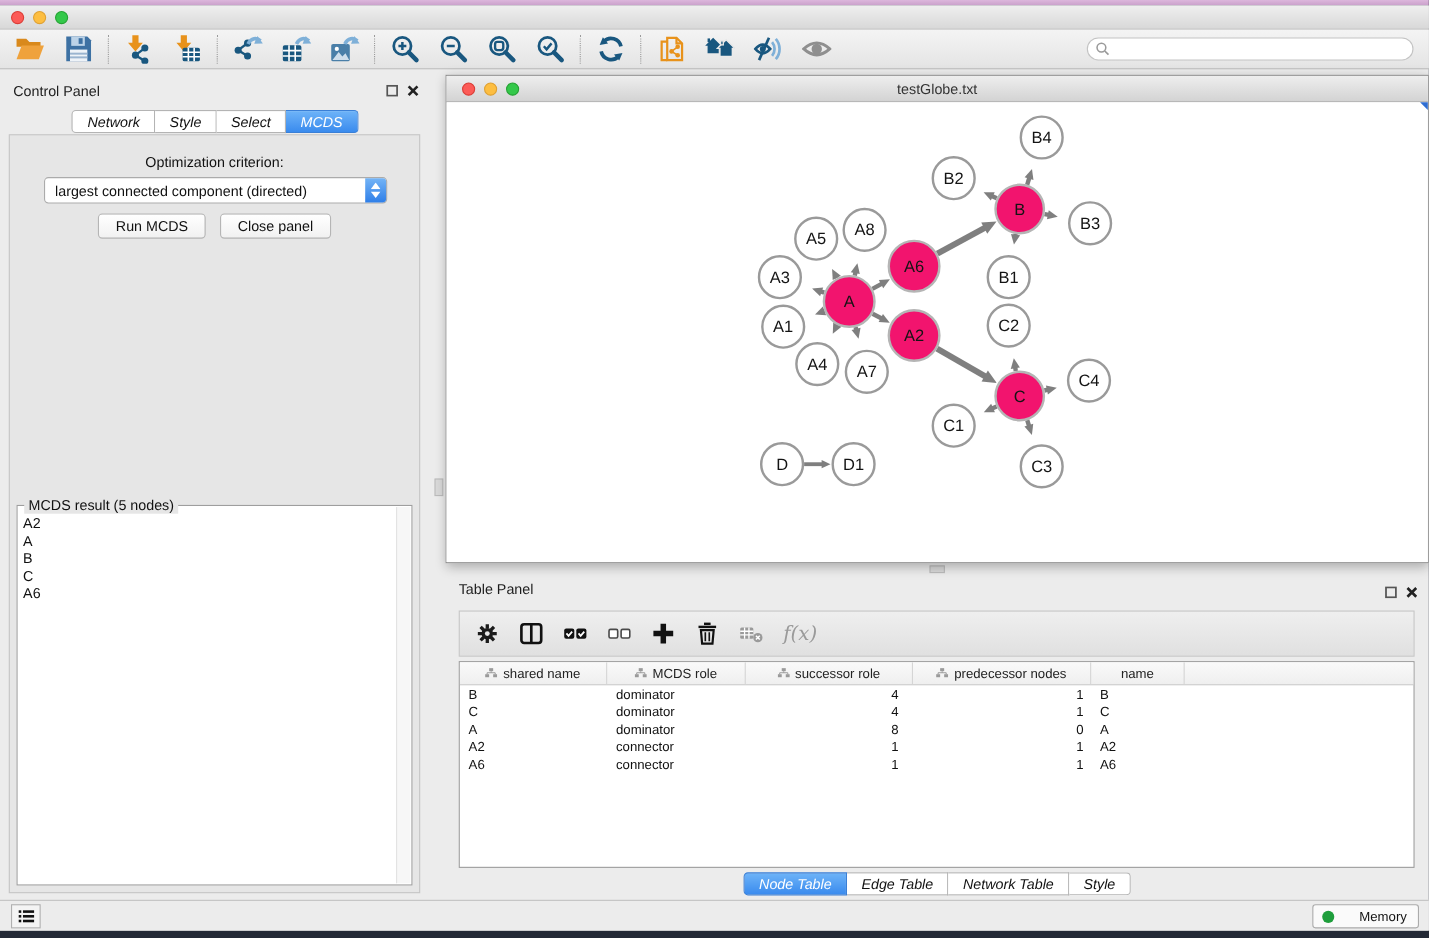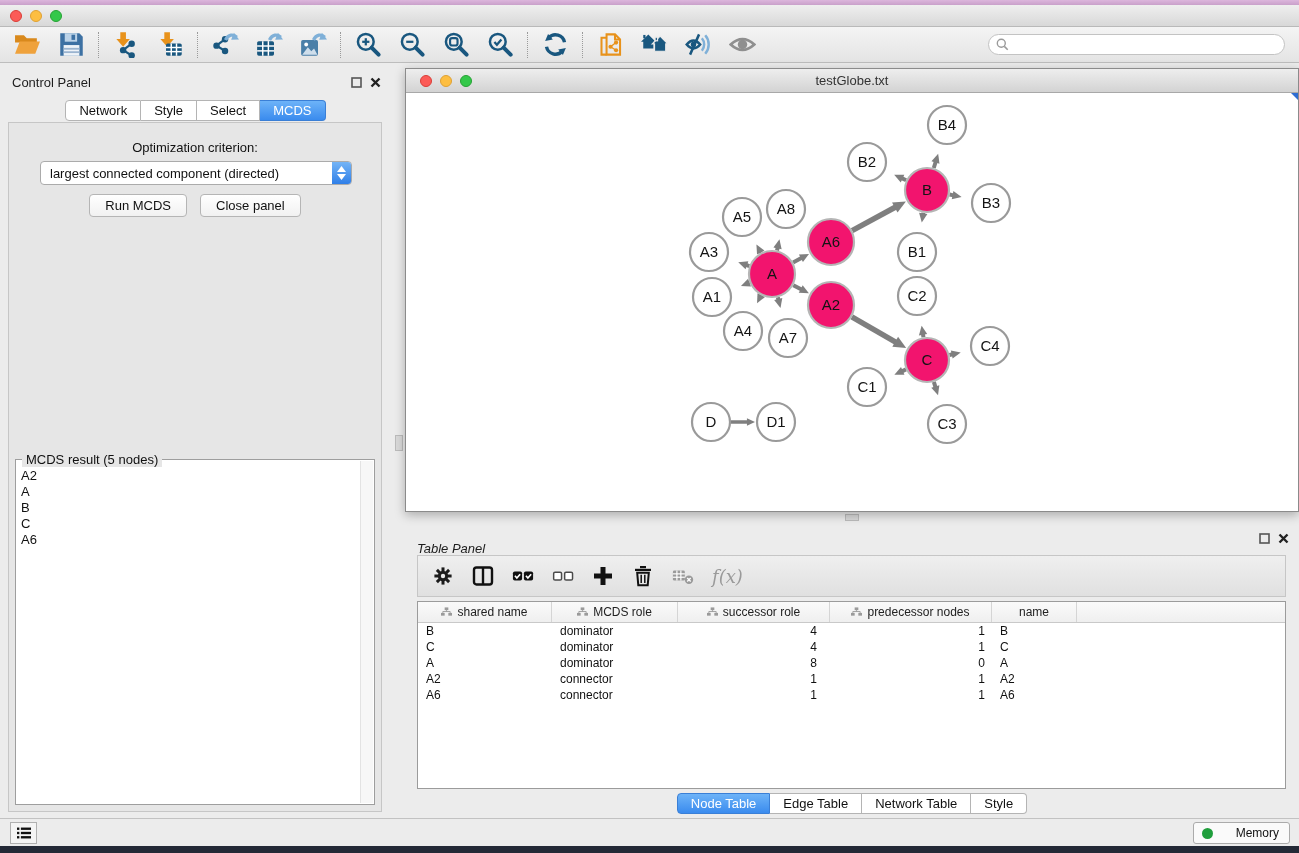--- a/index.html
+++ b/index.html
@@ -32,21 +32,21 @@
 
   
   .panel-title { font-size:13px; color:#1d1d1d; }
   .win-ctrls { display:flex; gap:8px; align-items:center; }
   .win-ctrls svg { width:11px; height:11px; }
 
   
   .control-panel { position:absolute; left:0; top:62px; width:391px; height:748px; }
   .cp-header { position:absolute; left:12px; top:8px; }
   .cp-ctrls { position:absolute; right:10px; top:10px; }
-  .seg-tabs { display:flex; }
+  .seg-tabs { display:flex;font-style:italic; }
   .seg-tab { height:21px; line-height:19px; padding:0 13px; font-size:13px; color:#111;
     background:#fff; border:1px solid #b4b4b4; border-left:none; cursor:default; }
   .seg-tab:first-child { border-left:1px solid #b4b4b4; border-radius:4px 0 0 4px; }
   .seg-tab:last-child { border-radius:0 4px 4px 0; }
   .seg-tab.active { background:linear-gradient(#6db3f8,#3a8bee); color:#fff; border-color:#3a7fd6; }
   .cp-tabs-row { position:absolute; left:0; top:33px; width:100%; display:flex; justify-content:center; }
   .cp-inner { position:absolute; left:8px; top:55px; width:374px; height:690px; background:#e6e6e6; border:1px solid #c6c6c6; }
   .opt-label { position:absolute; left:0; width:100%; top:17px; text-align:center; font-size:13px; color:#111; }
   .combo { position:absolute; left:31px; top:38px; width:312px; height:24px; background:#fff;
     border:1px solid #ababab; border-radius:4px; display:flex; align-items:center; }
@@ -74,21 +74,21 @@
   .nw-titlebar { position:absolute; left:0; top:0; width:100%; height:24px;
     background:linear-gradient(#eeeeee,#d3d3d3); border-bottom:1px solid #a8a8a8; }
   .nw-titlebar .lights { top:6px; left:14px; }
   .nw-titlebar .title { position:absolute; left:0; right:0; top:4px; text-align:center; font-size:13px; color:#333; }
   .nw-canvas { position:absolute; left:0; top:24px; width:892px; height:418px; background:#fff; }
   .nw-corner { position:absolute; right:0; top:24px; width:0; height:0;
     border-top:7px solid #2e6dd2; border-left:7px solid transparent; }
 
   
   .table-panel { position:absolute; left:405px; top:518px; width:894px; height:300px; }
-  .tp-header-title { position:absolute; left:12px; top:18px;font-style:italic; }
+  .tp-header-title { position:absolute; left:12px; top:5px; }
   .tp-ctrls { position:absolute; right:10px; top:10px; }
   .tp-toolbar { position:absolute; left:12px; top:32px; width:869px; height:42px;
     background:linear-gradient(#efefef,#e0e0e0); border:1px solid #c6c6c6;
     display:flex; align-items:center; gap:18px; padding-left:14px; }
   .tp-tool { display:flex; align-items:center; justify-content:center; }
   .tp-tool svg { width:22px; height:22px; }
   .fx-label { font-family:"DejaVu Serif", serif; font-style:italic; font-size:18px; color:#9a9a9a; }
   .data-table { position:absolute; left:12px; top:78px; width:869px; height:188px; background:#fff; border:1px solid #9b9b9b; overflow:hidden; }
   .dt-header { display:flex; height:21px; background:linear-gradient(#fafafa,#efefef); border-bottom:1px solid #c9c9c9; }
   .dt-hcell { display:flex; align-items:center; justify-content:center; gap:5px; font-size:12px; color:#222; border-right:1px solid #d5d5d5; }

